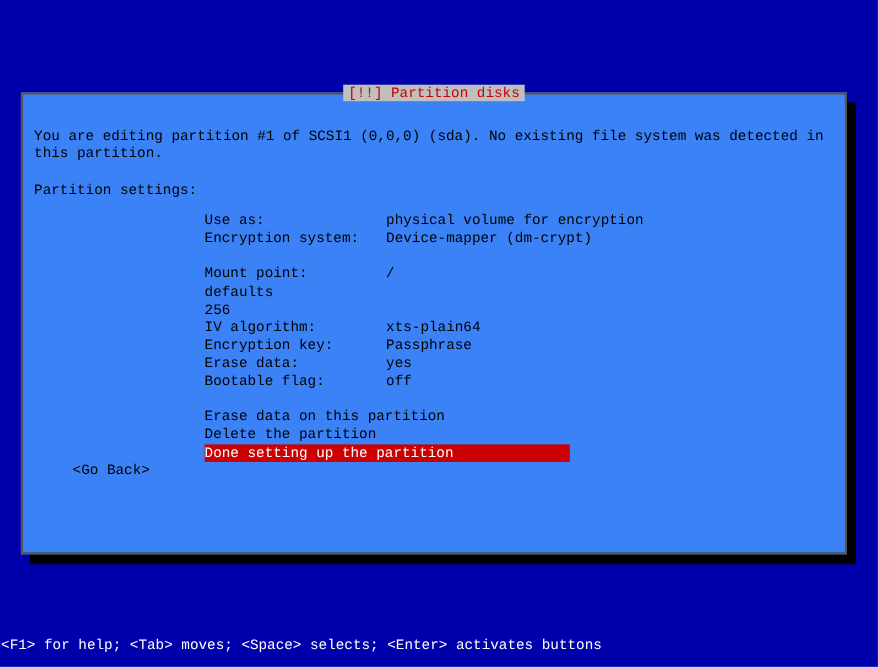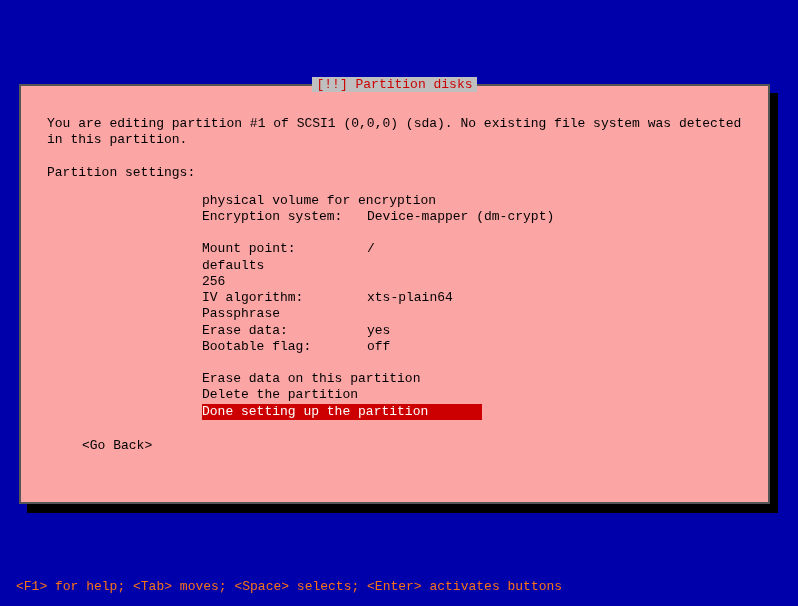--- a/index.html
+++ b/index.html
@@ -23,23 +23,22 @@
       width: 751px;
       height: 420px;
       background: #000000;
     }
     .dialog {
       position: absolute;
       top: 84px;
       left: 19px;
       width: 751px;
       height: 420px;
-      background: #fca5a5;
+      background: #3b82f6;
       border: 2px solid #555555;
-      padding-left: 16px;
     }
     .title-bar {
       position: absolute;
       top: -9px;
       left: 0;
       width: 100%;
       text-align: center;
     }
     .title-text {
       background: #bfbfbf;
@@ -72,51 +71,51 @@
     .actions {
       margin-left: 155px;
     }
     .action-item {
       cursor: pointer;
     }
     .action-item.selected {
       background: #cc0000;
       color: #ffffff;
       display: inline-block;
-      width: 280px;
+      width: 332px;
       font-family: Liberation Mono, monospace;
     }
     .go-back {
-      margin-top: 18px;
       margin-left: 35px;
       cursor: pointer;
       display: inline-block;
     }
     .help-bar {
       position: absolute;
       bottom: 12px;
-      left: 16px;
-      color: #f97316;
+      left: 1px;
+      color: #ffffff;
     }
   </style>
 </head>
 <body>
 
 <div class="dialog-shadow"></div>
 
 <div class="dialog">
   <div class="title-bar">
     <span class="title-text">[!!] Partition disks</span>
   </div>
   <div class="content">
     <div class="intro-text">You are editing partition #1 of SCSI1 (0,0,0) (sda). No existing file system was detected in this partition.</div>
     <div class="section-header">Partition settings:</div>
 
     <div class="settings-table">
       <div class="settings-row">
+        <div class="settings-label">Use as:</div>
         <div class="settings-value">physical volume for encryption</div>
       </div>
       <div class="settings-row">
         <div class="settings-label">Encryption system:</div>
         <div class="settings-value">Device-mapper (dm-crypt)</div>
       </div>
     </div>
 
     <div class="settings-table">
       <div class="settings-row">
@@ -127,20 +126,21 @@
         <div class="settings-value">defaults</div>
       </div>
       <div class="settings-row">
         <div class="settings-value">256</div>
       </div>
       <div class="settings-row">
         <div class="settings-label">IV algorithm:</div>
         <div class="settings-value">xts-plain64</div>
       </div>
       <div class="settings-row">
+        <div class="settings-label">Encryption key:</div>
         <div class="settings-value">Passphrase</div>
       </div>
       <div class="settings-row">
         <div class="settings-label">Erase data:</div>
         <div class="settings-value">yes</div>
       </div>
       <div class="settings-row">
         <div class="settings-label">Bootable flag:</div>
         <div class="settings-value">off</div>
       </div>

